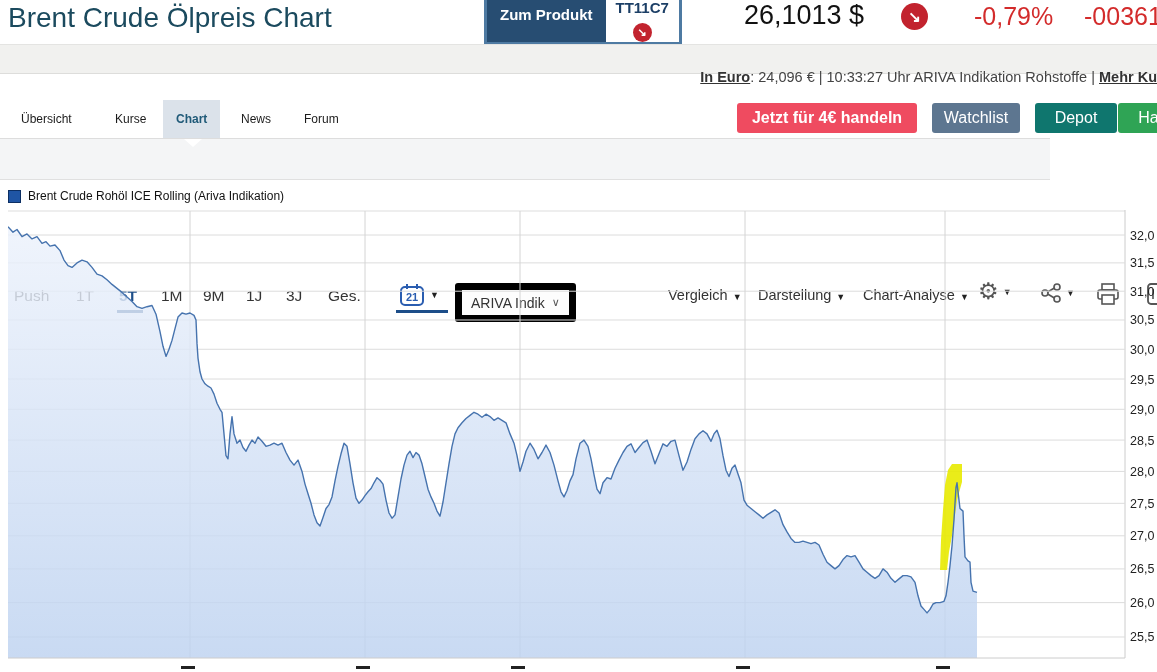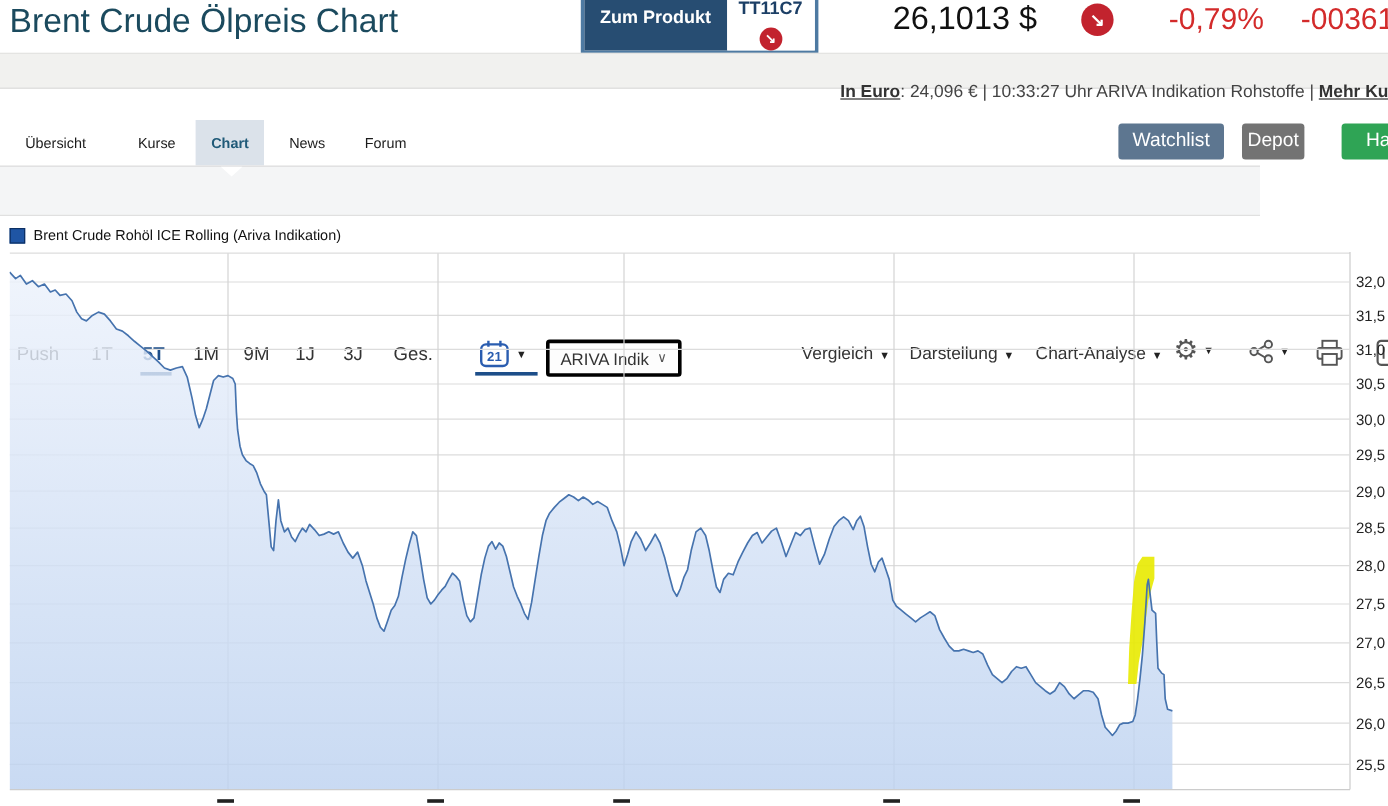--- a/index.html
+++ b/index.html
@@ -34,21 +34,21 @@
   
   #toolbar{position:absolute;left:0;top:138px;width:1050px;height:40px;background:#f4f5f6;
            border-top:1px solid #ddd;border-bottom:1px solid #e0e0e0;}
   .notch{position:absolute;left:184px;top:139px;width:0;height:0;
          border-left:9px solid transparent;border-right:9px solid transparent;border-top:8px solid #fff;}
   .pitem{position:absolute;top:148px;font-size:15.5px;color:#333;cursor:pointer;}
   .pitem.active{color:#1d4e89;font-weight:bold;}
   .uline{position:absolute;top:171px;height:3px;background:#1d4e89;}
   #cal-group{position:absolute;left:398px;top:143px;display:flex;align-items:center;gap:4px;cursor:pointer;}
   .caret{font-size:9px;color:#222;}
-  #indik-dd{position:absolute;left:455px;top:144px;height:25px;background:#fdfdfd;border:3px solid #000000;
+  #indik-dd{position:absolute;left:455px;top:144px;height:25px;background:#fdfdfd;border:7px solid #000000;
             border-radius:3px;display:flex;align-items:center;gap:7px;padding:0 9px;font-size:14px;color:#333;cursor:pointer;}
   .menuitem{position:absolute;top:148px;font-size:14.5px;color:#333;cursor:pointer;}
   .menuitem .caret{margin-left:5px;}
   .toolicon{position:absolute;top:143px;cursor:pointer;display:flex;align-items:center;gap:4px;color:#555;}
   #gear-group{left:978px;font-size:23px;top:139px;}
   #share-group{left:1040px;}
   #print-icon{left:1095px;}
   #cut-icon{left:1146px;}
   
   #legend{position:absolute;left:8px;top:189px;display:flex;align-items:center;gap:7px;font-size:12px;color:#111;}
@@ -80,22 +80,23 @@
     <span class="lnk">In Euro</span><span>: 24,096 € | 10:33:27 Uhr ARIVA Indikation Rohstoffe | </span><span class="lnk">Mehr Ku</span>
   </div>
 </div>
 
 <div id="tabsrow">
     <div class="tab" style="left: 8px;">Übersicht</div>
     <div class="tab" style="left: 102px;">Kurse</div>
     <div class="tab active" style="left: 163px;">Chart</div>
     <div class="tab" style="left: 228px;">News</div>
     <div class="tab" style="left: 291px;">Forum</div>
+    <div class="actbtn" style="left: 737px; width: 180px; background: rgb(239, 75, 96); font-weight: bold;">Jetzt für 4€ handeln</div>
     <div class="actbtn" style="left: 932px; width: 88px; background: rgb(93, 118, 144);">Watchlist</div>
-    <div class="actbtn" style="left: 1035px; width: 52px; background: #737373;">Depot</div>
+    <div class="actbtn" style="left: 1035px; width: 82px; background: #0f766e;">Depot</div>
     <div class="actbtn" style="left: 1118px; width: 70px; background: rgb(47, 164, 85);">Han</div>
   </div>
 
 <div id="toolbar">
     <div class="pitem" style="left: 14px;">Push</div>
     <div class="pitem" style="left: 76px;">1T</div>
     <div class="pitem active" style="left: 119px;">5T</div>
     <div class="uline" style="left: 117px; width: 26px;"></div>
     <div class="pitem" style="left: 161px;">1M</div>
     <div class="pitem" style="left: 203px;">9M</div>

